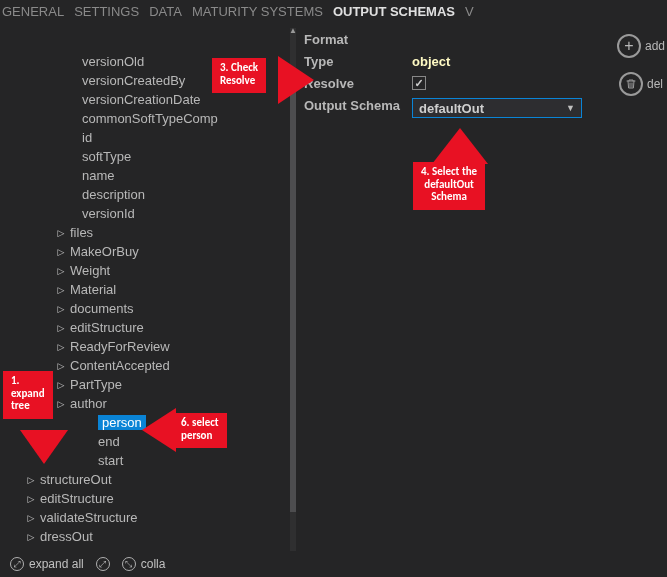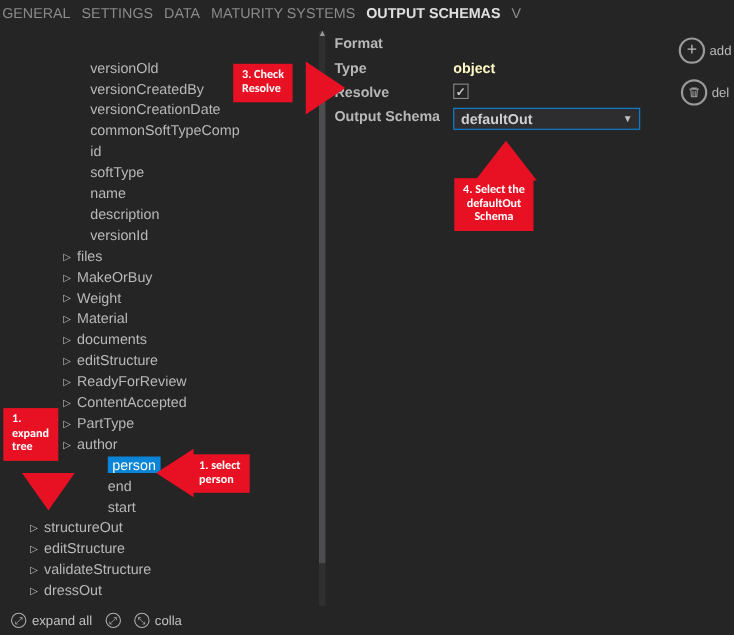--- a/index.html
+++ b/index.html
@@ -413,21 +413,21 @@
     <span>colla</span>
   </div>
 </div>
 
 <div class="callout" style="left:3px; top:371px;">1.
 expand
 tree</div>
 <div class="arrow-head ah-down" style="left:20px; top:430px;"></div>
 
 <div class="arrow-head ah-left" style="left:142px; top:408px;"></div>
-<div class="callout" style="left:173px; top:413px;">1. select
+<div class="callout" style="left:173px; top:413px;">6. select
 person</div>
 
 <div class="callout" style="left:212px; top:58px;">3. Check
 Resolve</div>
 <div class="arrow-head ah-right" style="left:278px; top:56px;"></div>
 
 <div class="arrow-head ah-up" style="left:432px; top:128px;"></div>
 <div class="callout" style="left:413px; top:162px;text-align:center;">4. Select the
 defaultOut
 Schema</div>

